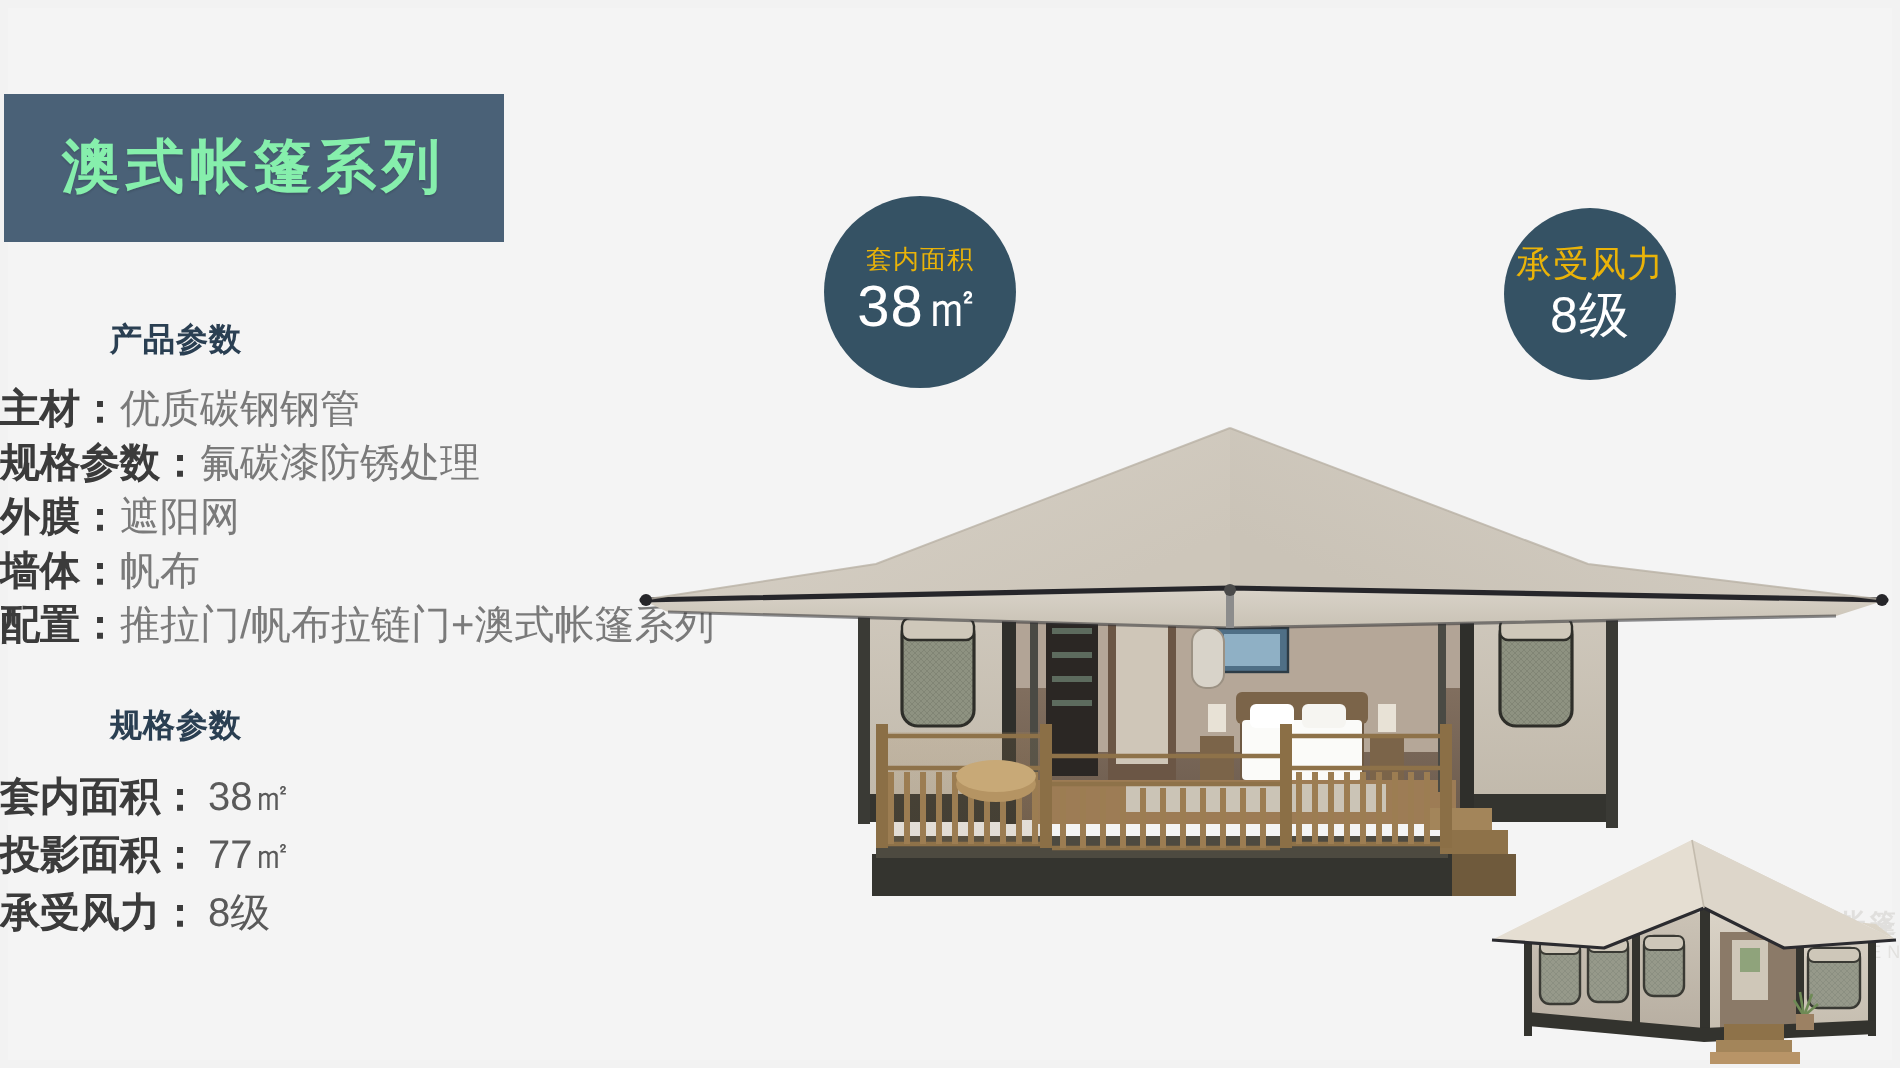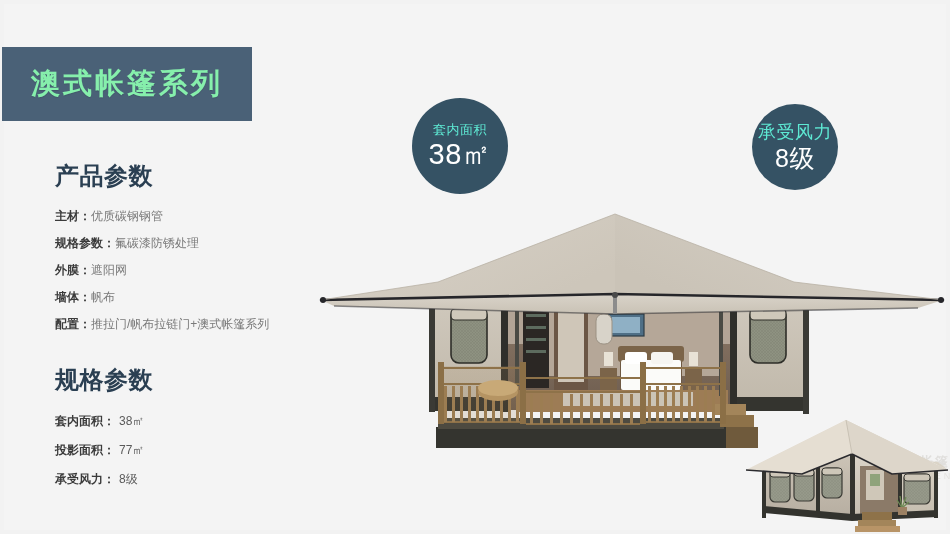--- a/index.html
+++ b/index.html
@@ -21,42 +21,42 @@
   }
   #title-banner .title-text {
     color:#86efac; font-size:29px; font-weight:bold; letter-spacing:3px;
     white-space:nowrap; text-shadow:0 1px 1px rgba(0,0,0,.12);
   }
 
   
   #spec-panel { position:absolute; left:0; top:160px; width:330px; }
   .section { margin-bottom:4px; }
   .section-heading {
-    font-size:24px; font-weight:bold; color:#2a3f52;
+    font-size:16px; font-weight:bold; color:#2a3f52;
     padding-left:55px; margin-bottom:11px; letter-spacing:.5px;font-family:Liberation Mono, monospace;
   }
   .param-row {
-    padding-left:55px; height:27px; line-height:27px;
-    font-size:12px; white-space:nowrap;
+    height:27px; line-height:27px;
+    font-size:20px; white-space:nowrap;
   }
   .param-label { font-weight:bold; color:#3b3b3b; }
   .param-value { color:#7a7a7a; }
   #spec-section { margin-top:26px; }
   #spec-section .param-row { height:29px; line-height:29px; }
   #spec-section .param-value { color:#5a5a5a; padding-left:4px; }
 
   
   #stats { position:absolute; left:0; top:0; width:950px; height:230px; pointer-events:none; }
   .stat-circle {
     position:absolute; border-radius:50%;
     background:#355264;
     display:flex; flex-direction:column; align-items:center; justify-content:center;
     color:#fff; pointer-events:auto;
   }
-  .stat-caption { font-size:13px; color:#5eead4; line-height:1.1; margin-bottom:2px; letter-spacing:.5px; }
+  .stat-caption { font-size:13px; color:#eab308; line-height:1.1; margin-bottom:2px; letter-spacing:.5px; }
   .stat-value   { font-size:27px; font-weight:300; line-height:1.05; letter-spacing:.5px; }
   #stat-0 { left:412px; top:98px;  width:96px; height:96px; }
   #stat-0 .stat-value { font-size:29px; }
   #stat-1 { left:582px; top:101px; width:91px; height:91px; }
   #stat-1 .stat-value { font-size:28px; }
   #stat-2 { left:752px; top:104px; width:86px; height:86px; }
   #stat-2 .stat-caption { font-size:18px; }
   #stat-2 .stat-value { font-size:25px; }
 
   

